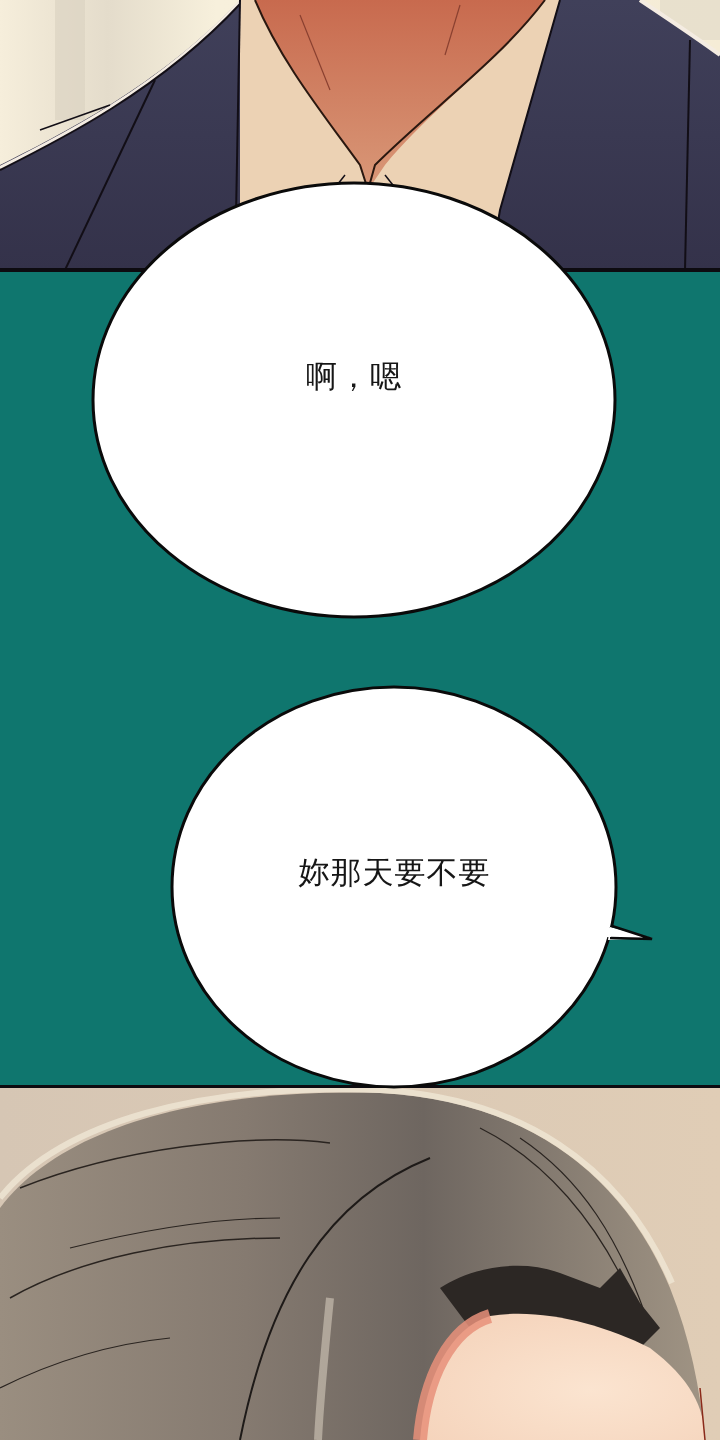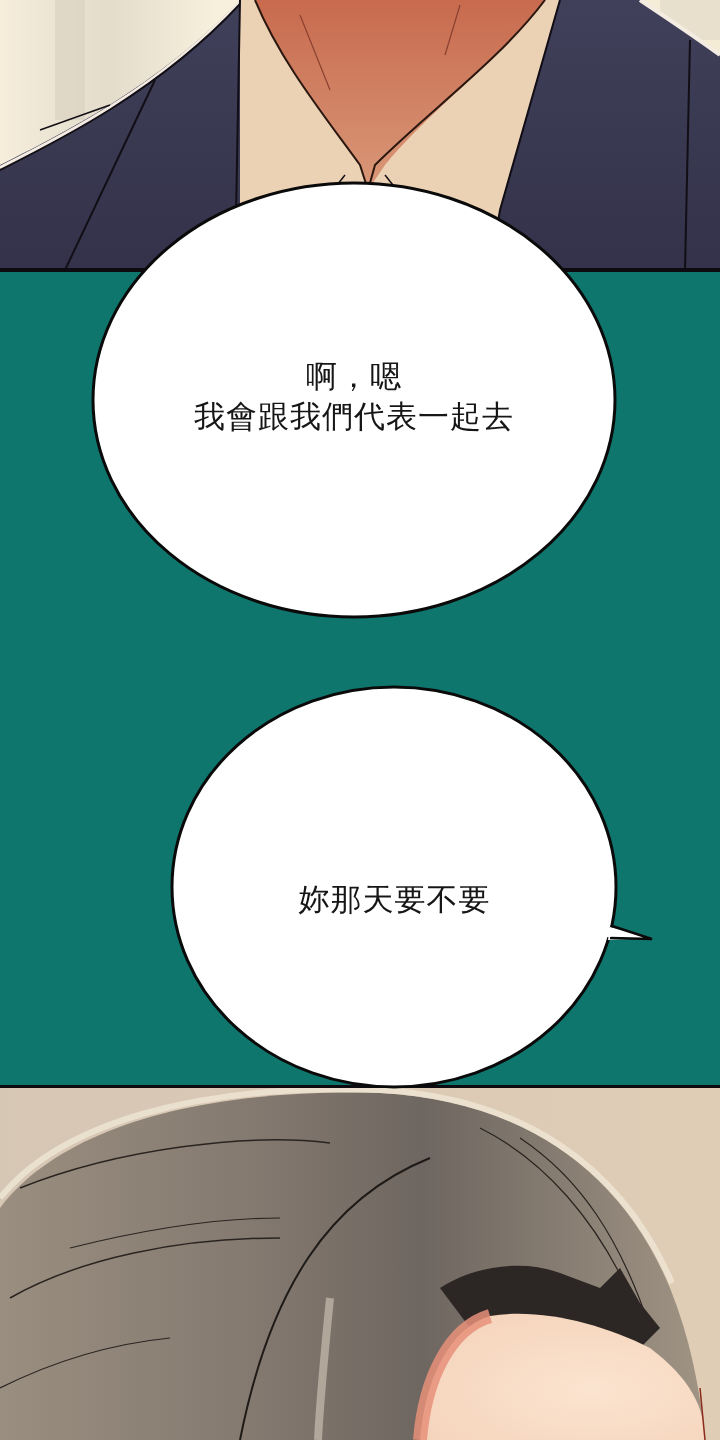--- a/index.html
+++ b/index.html
@@ -14,21 +14,21 @@
     
     .panel-bottom { position: absolute; left: 0; top: 1088px; width: 720px; height: 352px; overflow: hidden; background: #d8c8b6; }
     .panel-bottom svg { position: absolute; left: 0; top: 0; }
     .panel-bottom-border { position: absolute; left: 0; top: 1085px; width: 720px; height: 4px; background: #0d0b10; }
 
     
     .bubble-svg { position: absolute; left: 0; top: 0; width: 720px; height: 1440px; pointer-events: none; }
     .bubble-text { position: absolute; text-align: center; color: #161616; font-family: "DejaVu Sans", sans-serif; font-size: 31px; line-height: 40px; letter-spacing: 1px; white-space: nowrap; }
     .bubble-text .line { display: block; }
     .bubble-1-text { left: 93px; width: 522px; top: 356px; }
-    .bubble-2-text { left: 172px; width: 445px; top: 852px; margin-top: 27px; }
+    .bubble-2-text { left: 172px; width: 445px; top: 852px; }
   </style>
 </head>
 <body>
 
 <div class="page">
 
   <div class="panel-top">
     <svg width="720" height="270" viewBox="0 0 720 270">
       <defs>
         <linearGradient id="bgTop" x1="0" y1="0" x2="1" y2="0">
@@ -130,20 +130,19 @@
     <g>
       <ellipse cx="394" cy="887" rx="222" ry="200" fill="#ffffff" stroke="#0a0a0a" stroke-width="3"></ellipse>
       <path d="M610,927 L652,938 L608,940 Z" fill="#ffffff" stroke="none"></path>
       <path d="M612,926 L652,939 L610,938" fill="none" stroke="#0a0a0a" stroke-width="2.5" stroke-linejoin="miter"></path>
       <rect x="604" y="928" width="7" height="9" fill="#ffffff"></rect>
     </g>
   </svg>
 
   <div class="bubble-text bubble-1-text">
     <span class="line">啊，嗯</span>
-    <span class="line">我會跟我們代表一起去</span>
   </div>
 
   <div class="bubble-text bubble-2-text">
     <span class="line">妳那天要不要</span>
   </div>
 
 </div>
 
 </body></html>

